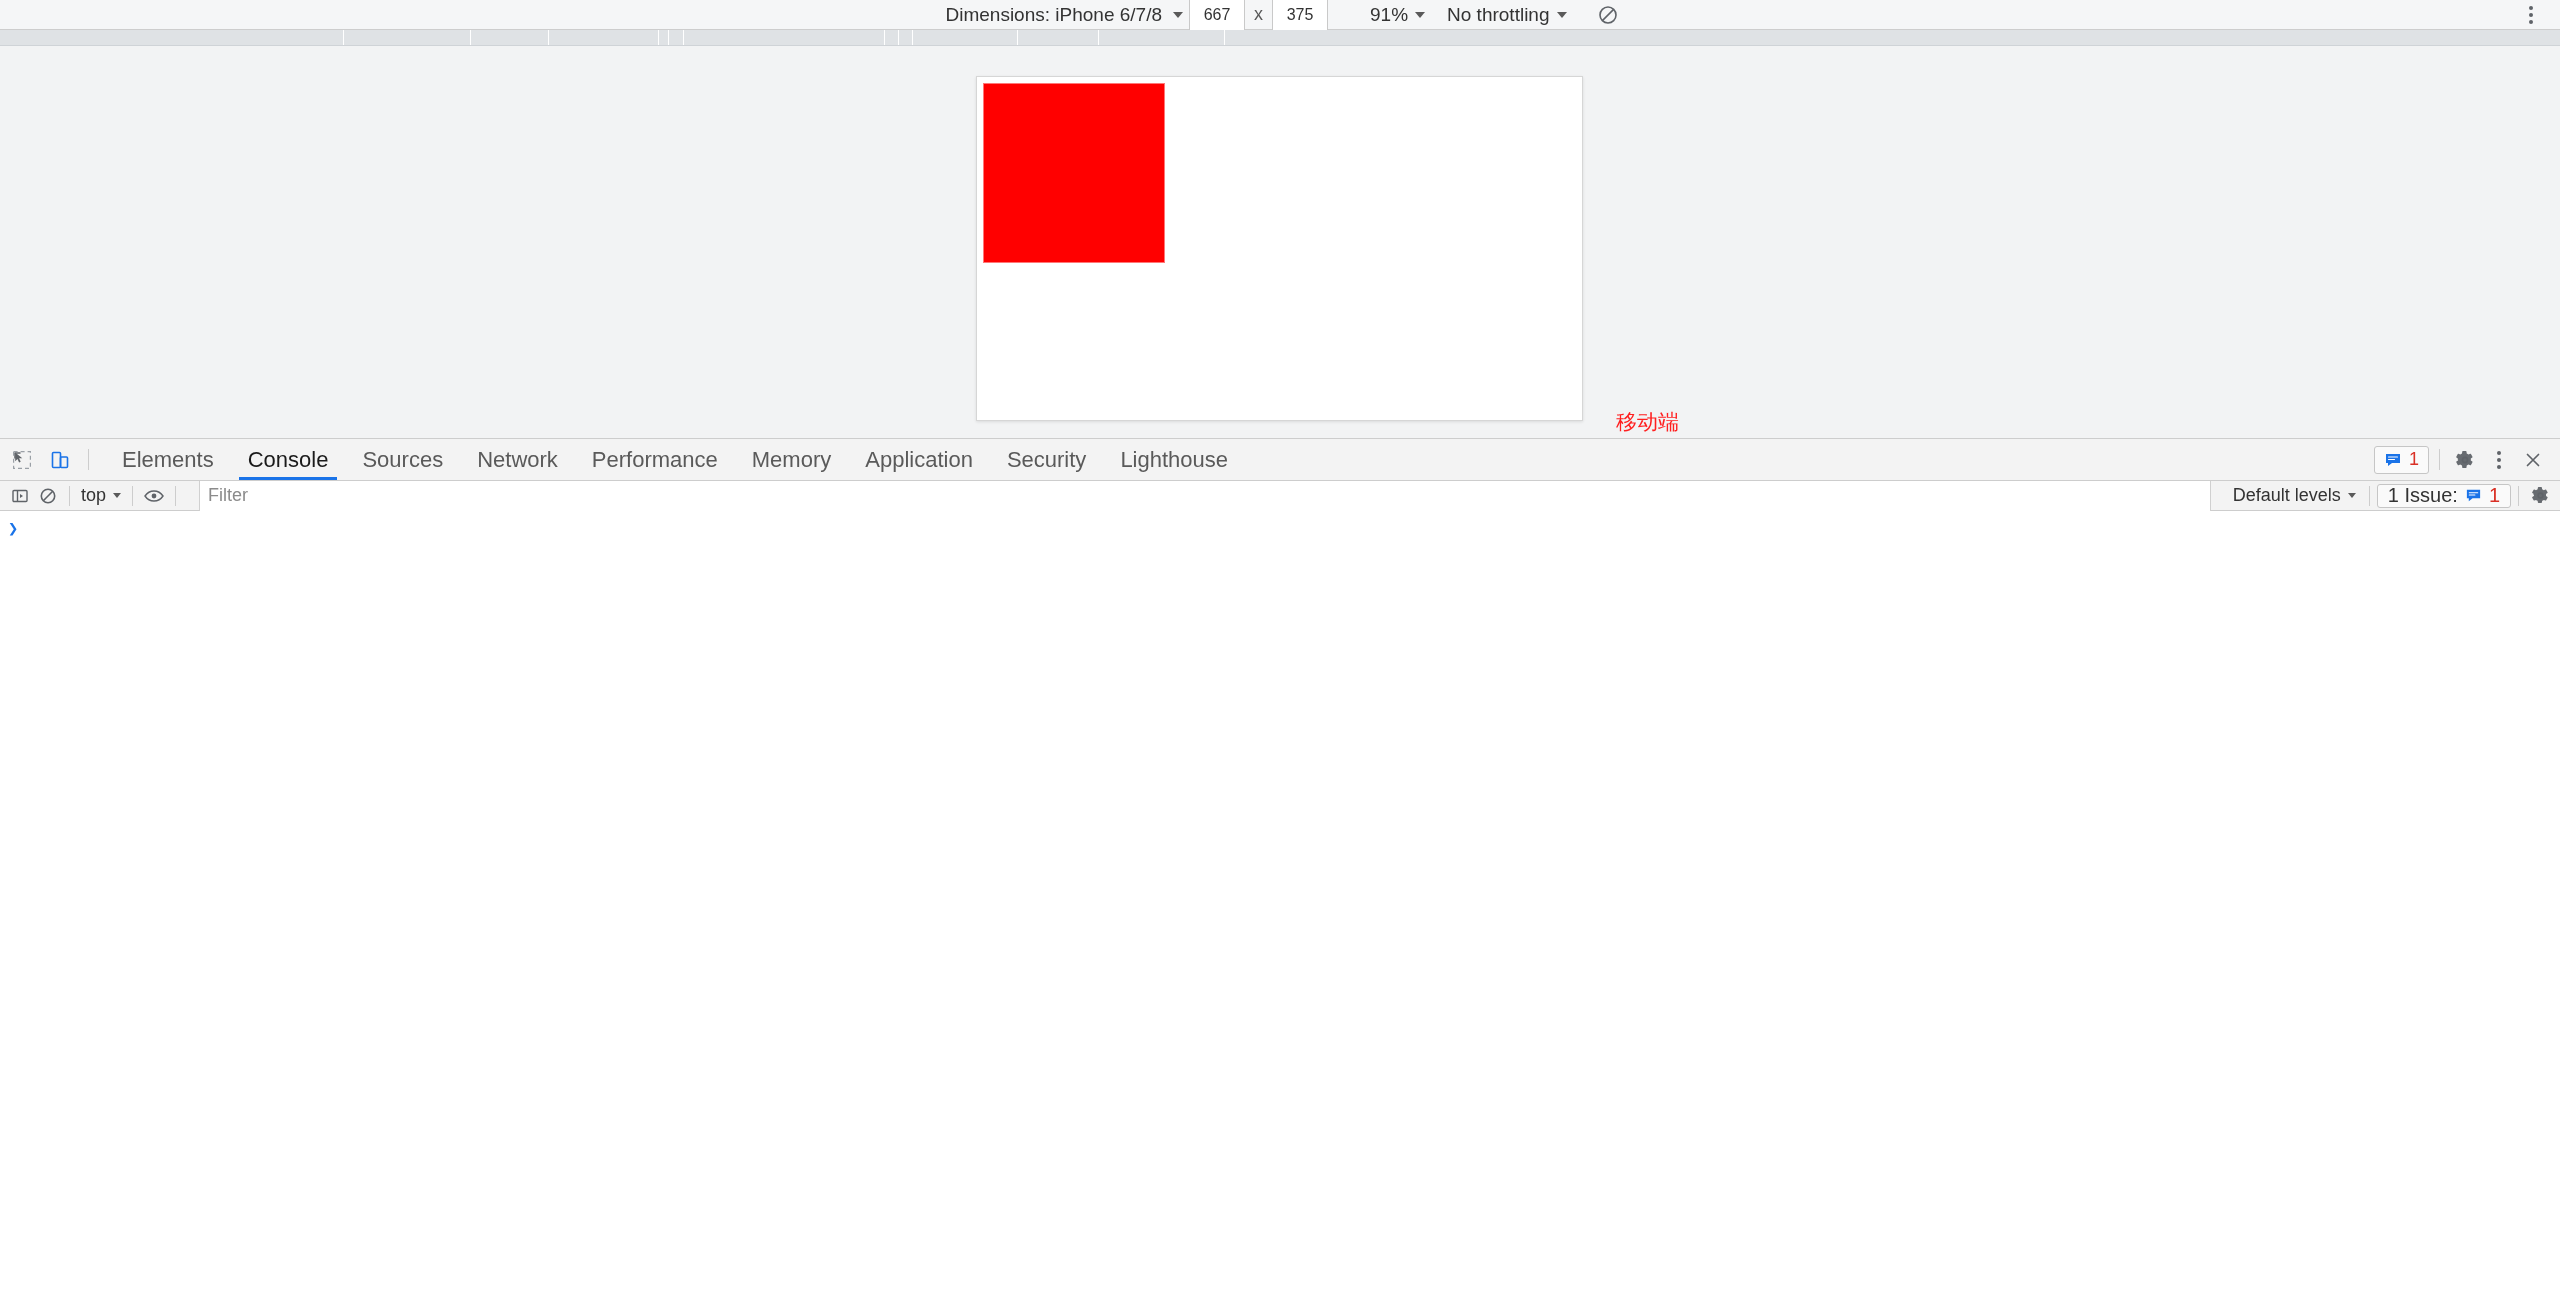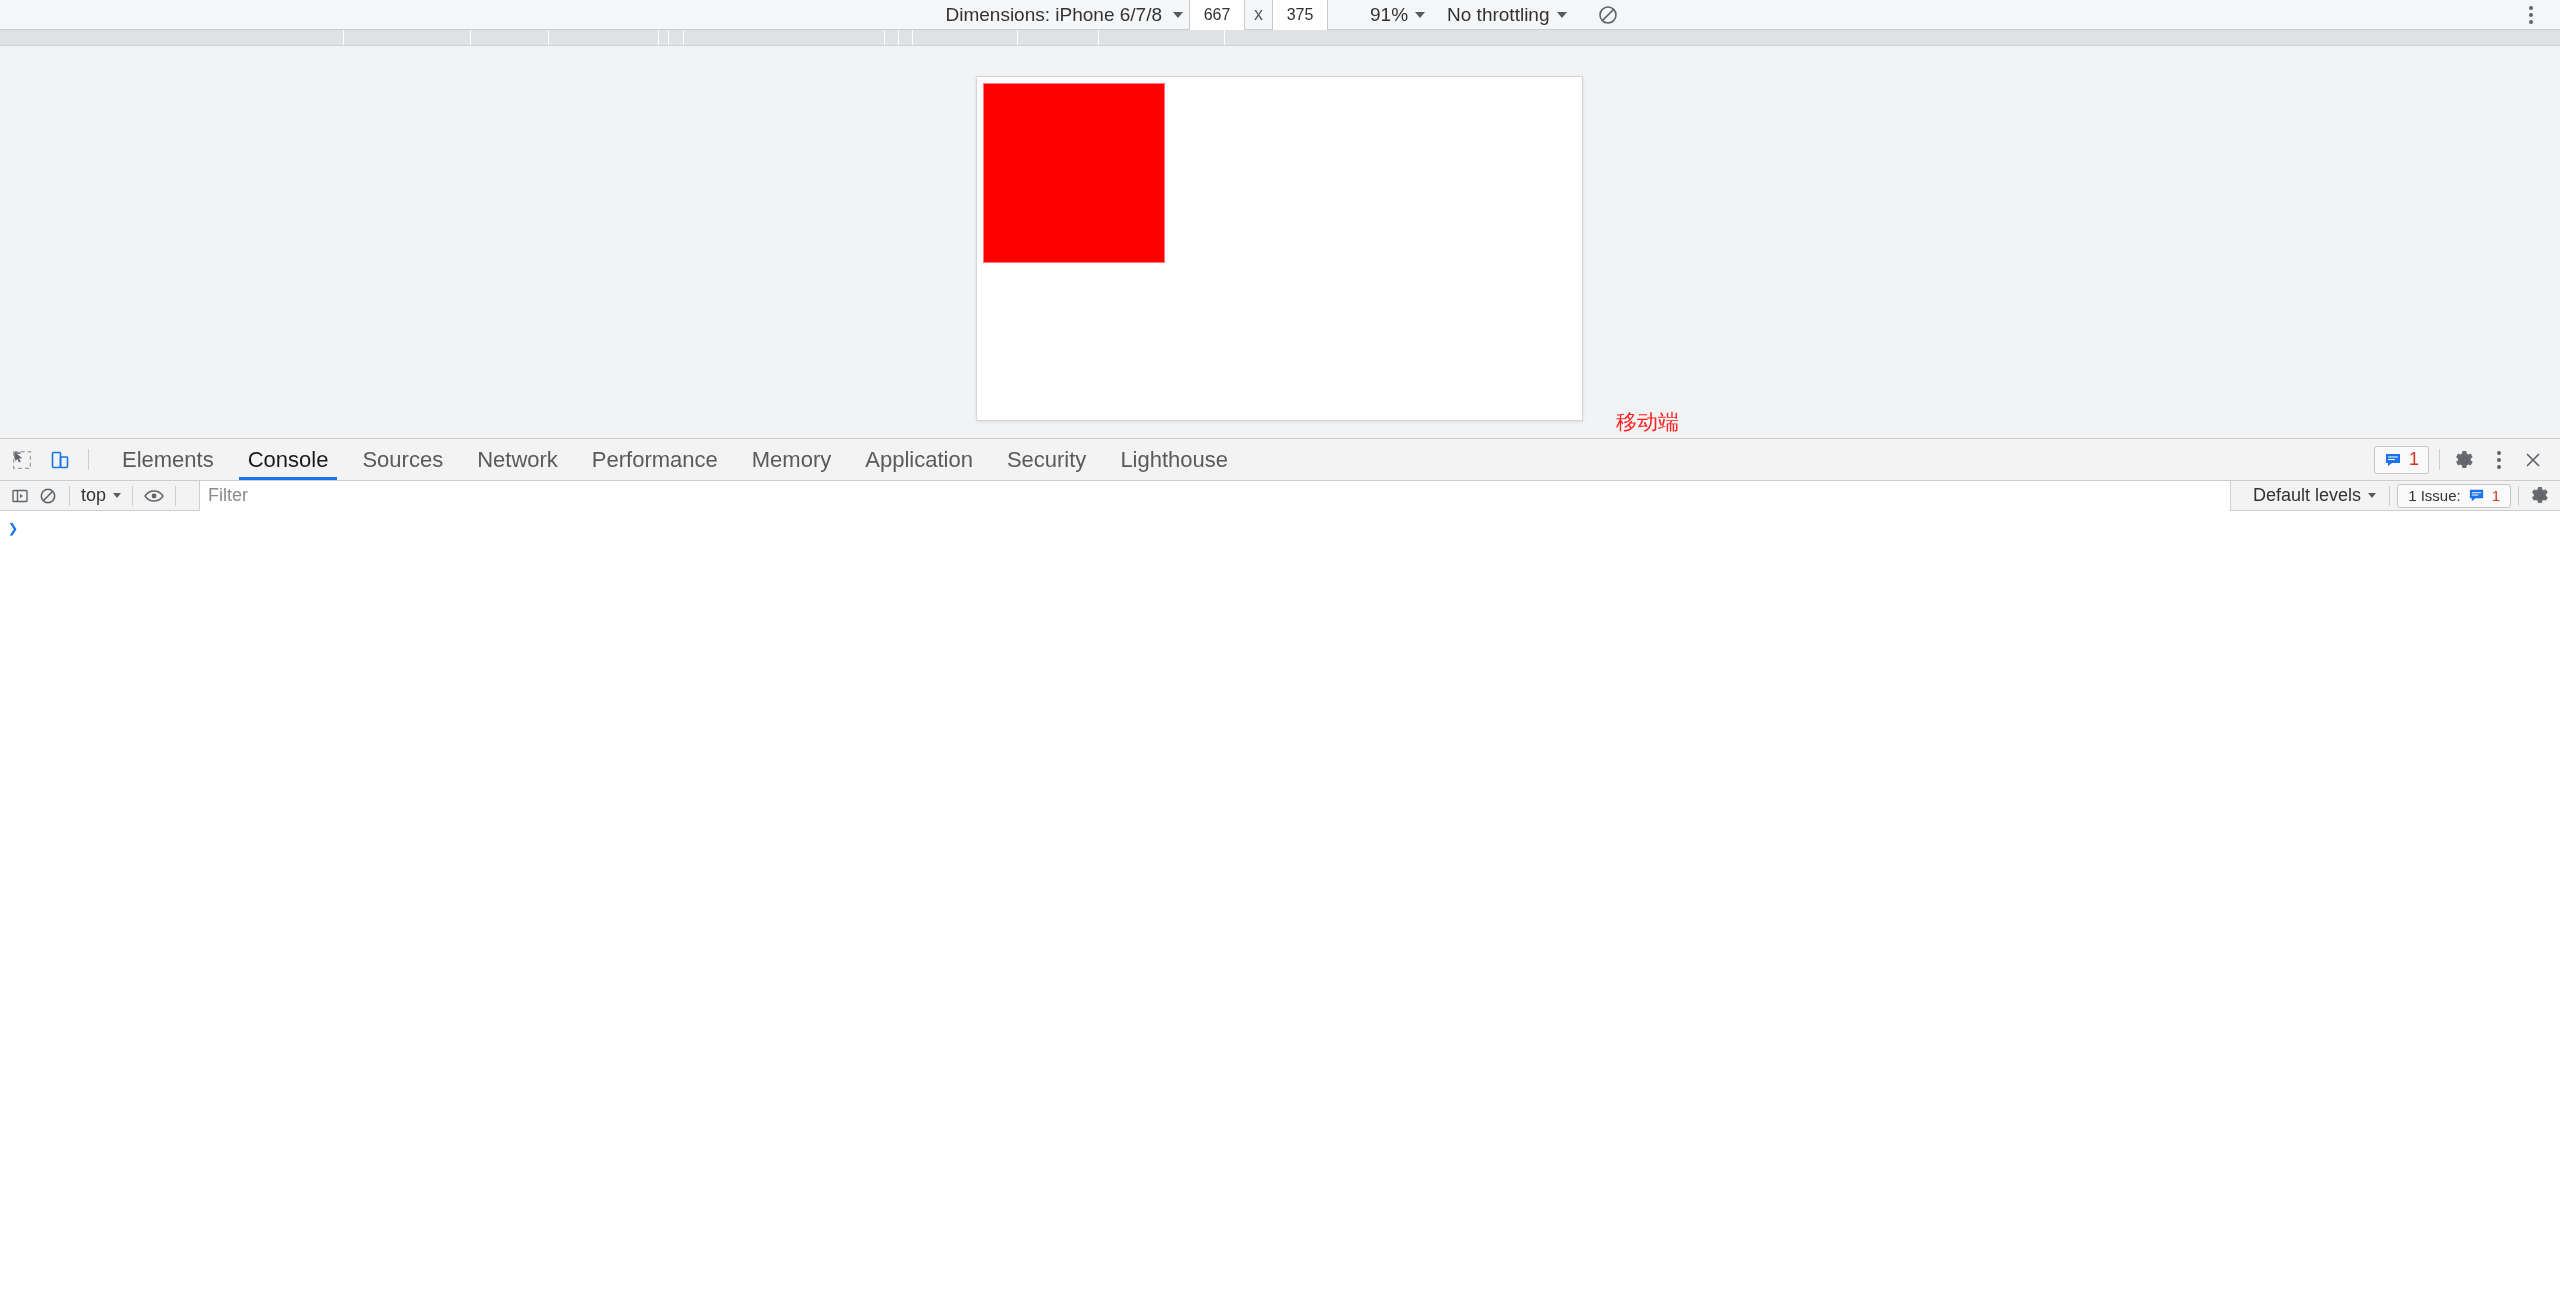--- a/index.html
+++ b/index.html
@@ -308,21 +308,21 @@
     font-size: 18px; color: #333;
     cursor: pointer; white-space: nowrap;
   }
   .issue-chip2 {
     display: flex; align-items: center;
     gap: 7px;
     height: 24px; padding: 0 10px;
     border: 1px solid #c6c6c6;
     border-radius: 3px;
     background: #fafafa;
-    font-size: 15px; color: #333;
+    font-size: 20px; color: #333;
     cursor: pointer; white-space: nowrap;
   }
   .issue-chip2 .cnt { color: #d93025; }
 
   
   .console-body {
     flex: 1 1 auto;
     background: #ffffff;
     position: relative;
     overflow: hidden;

